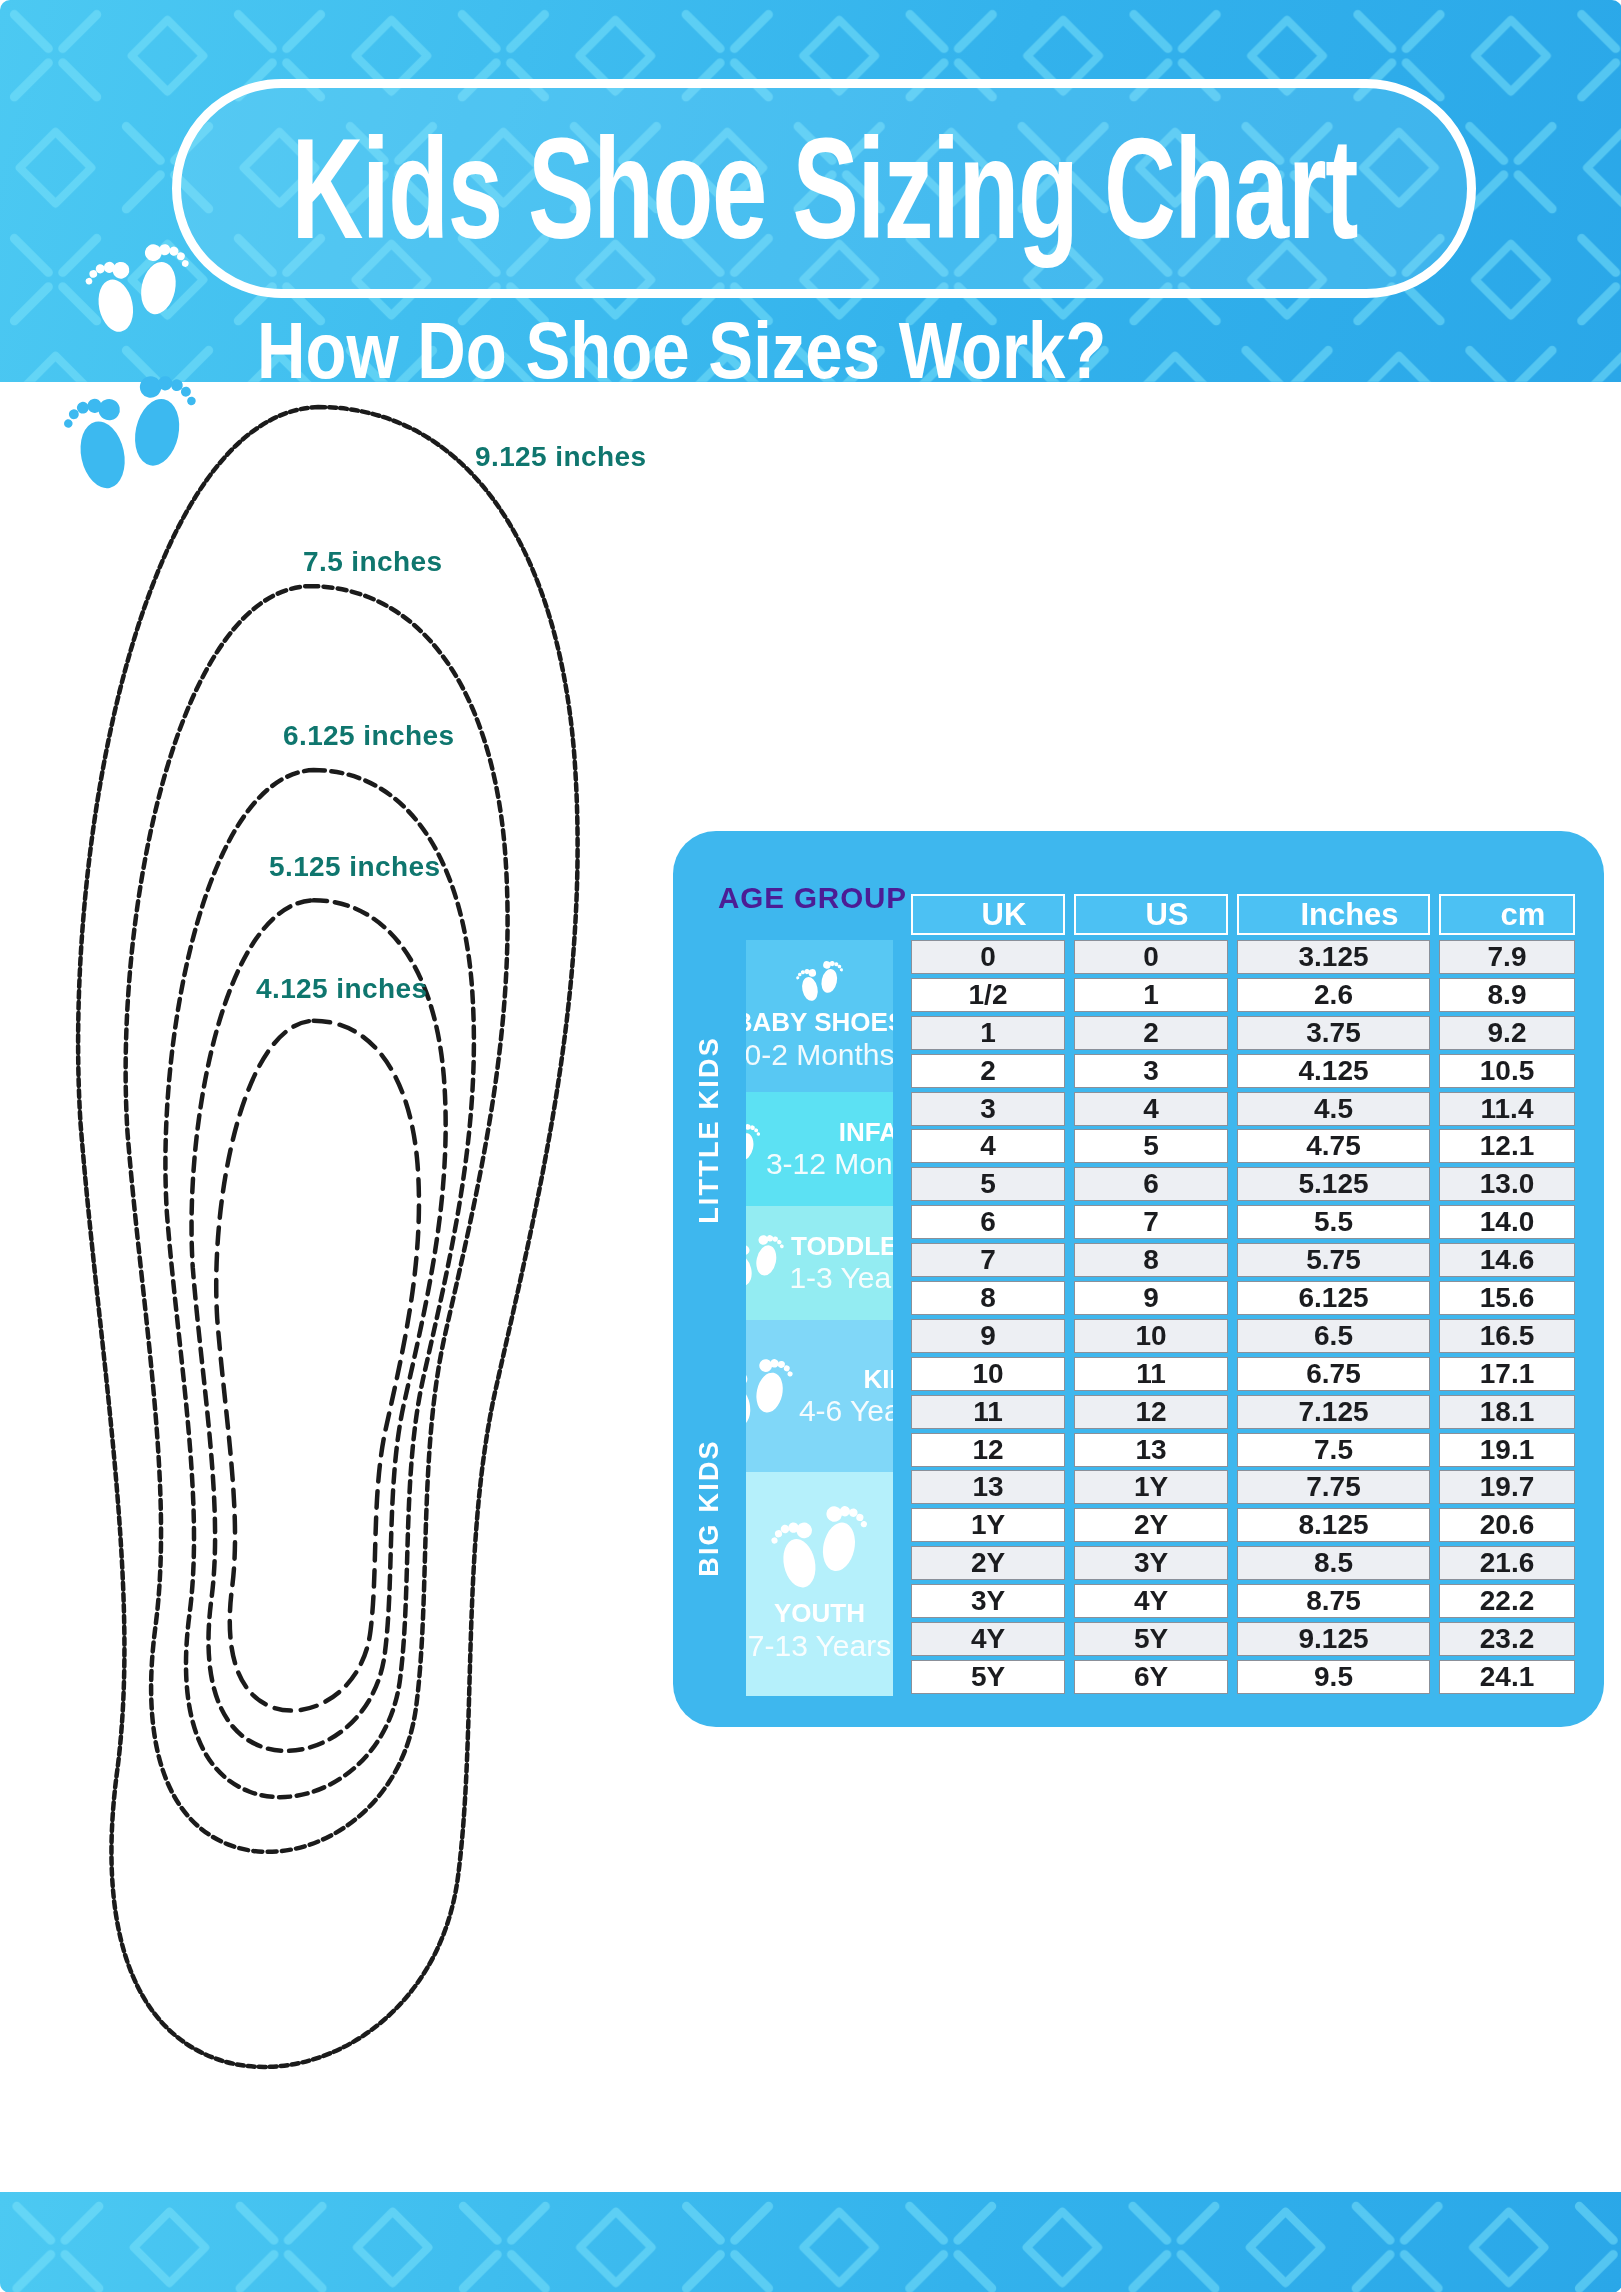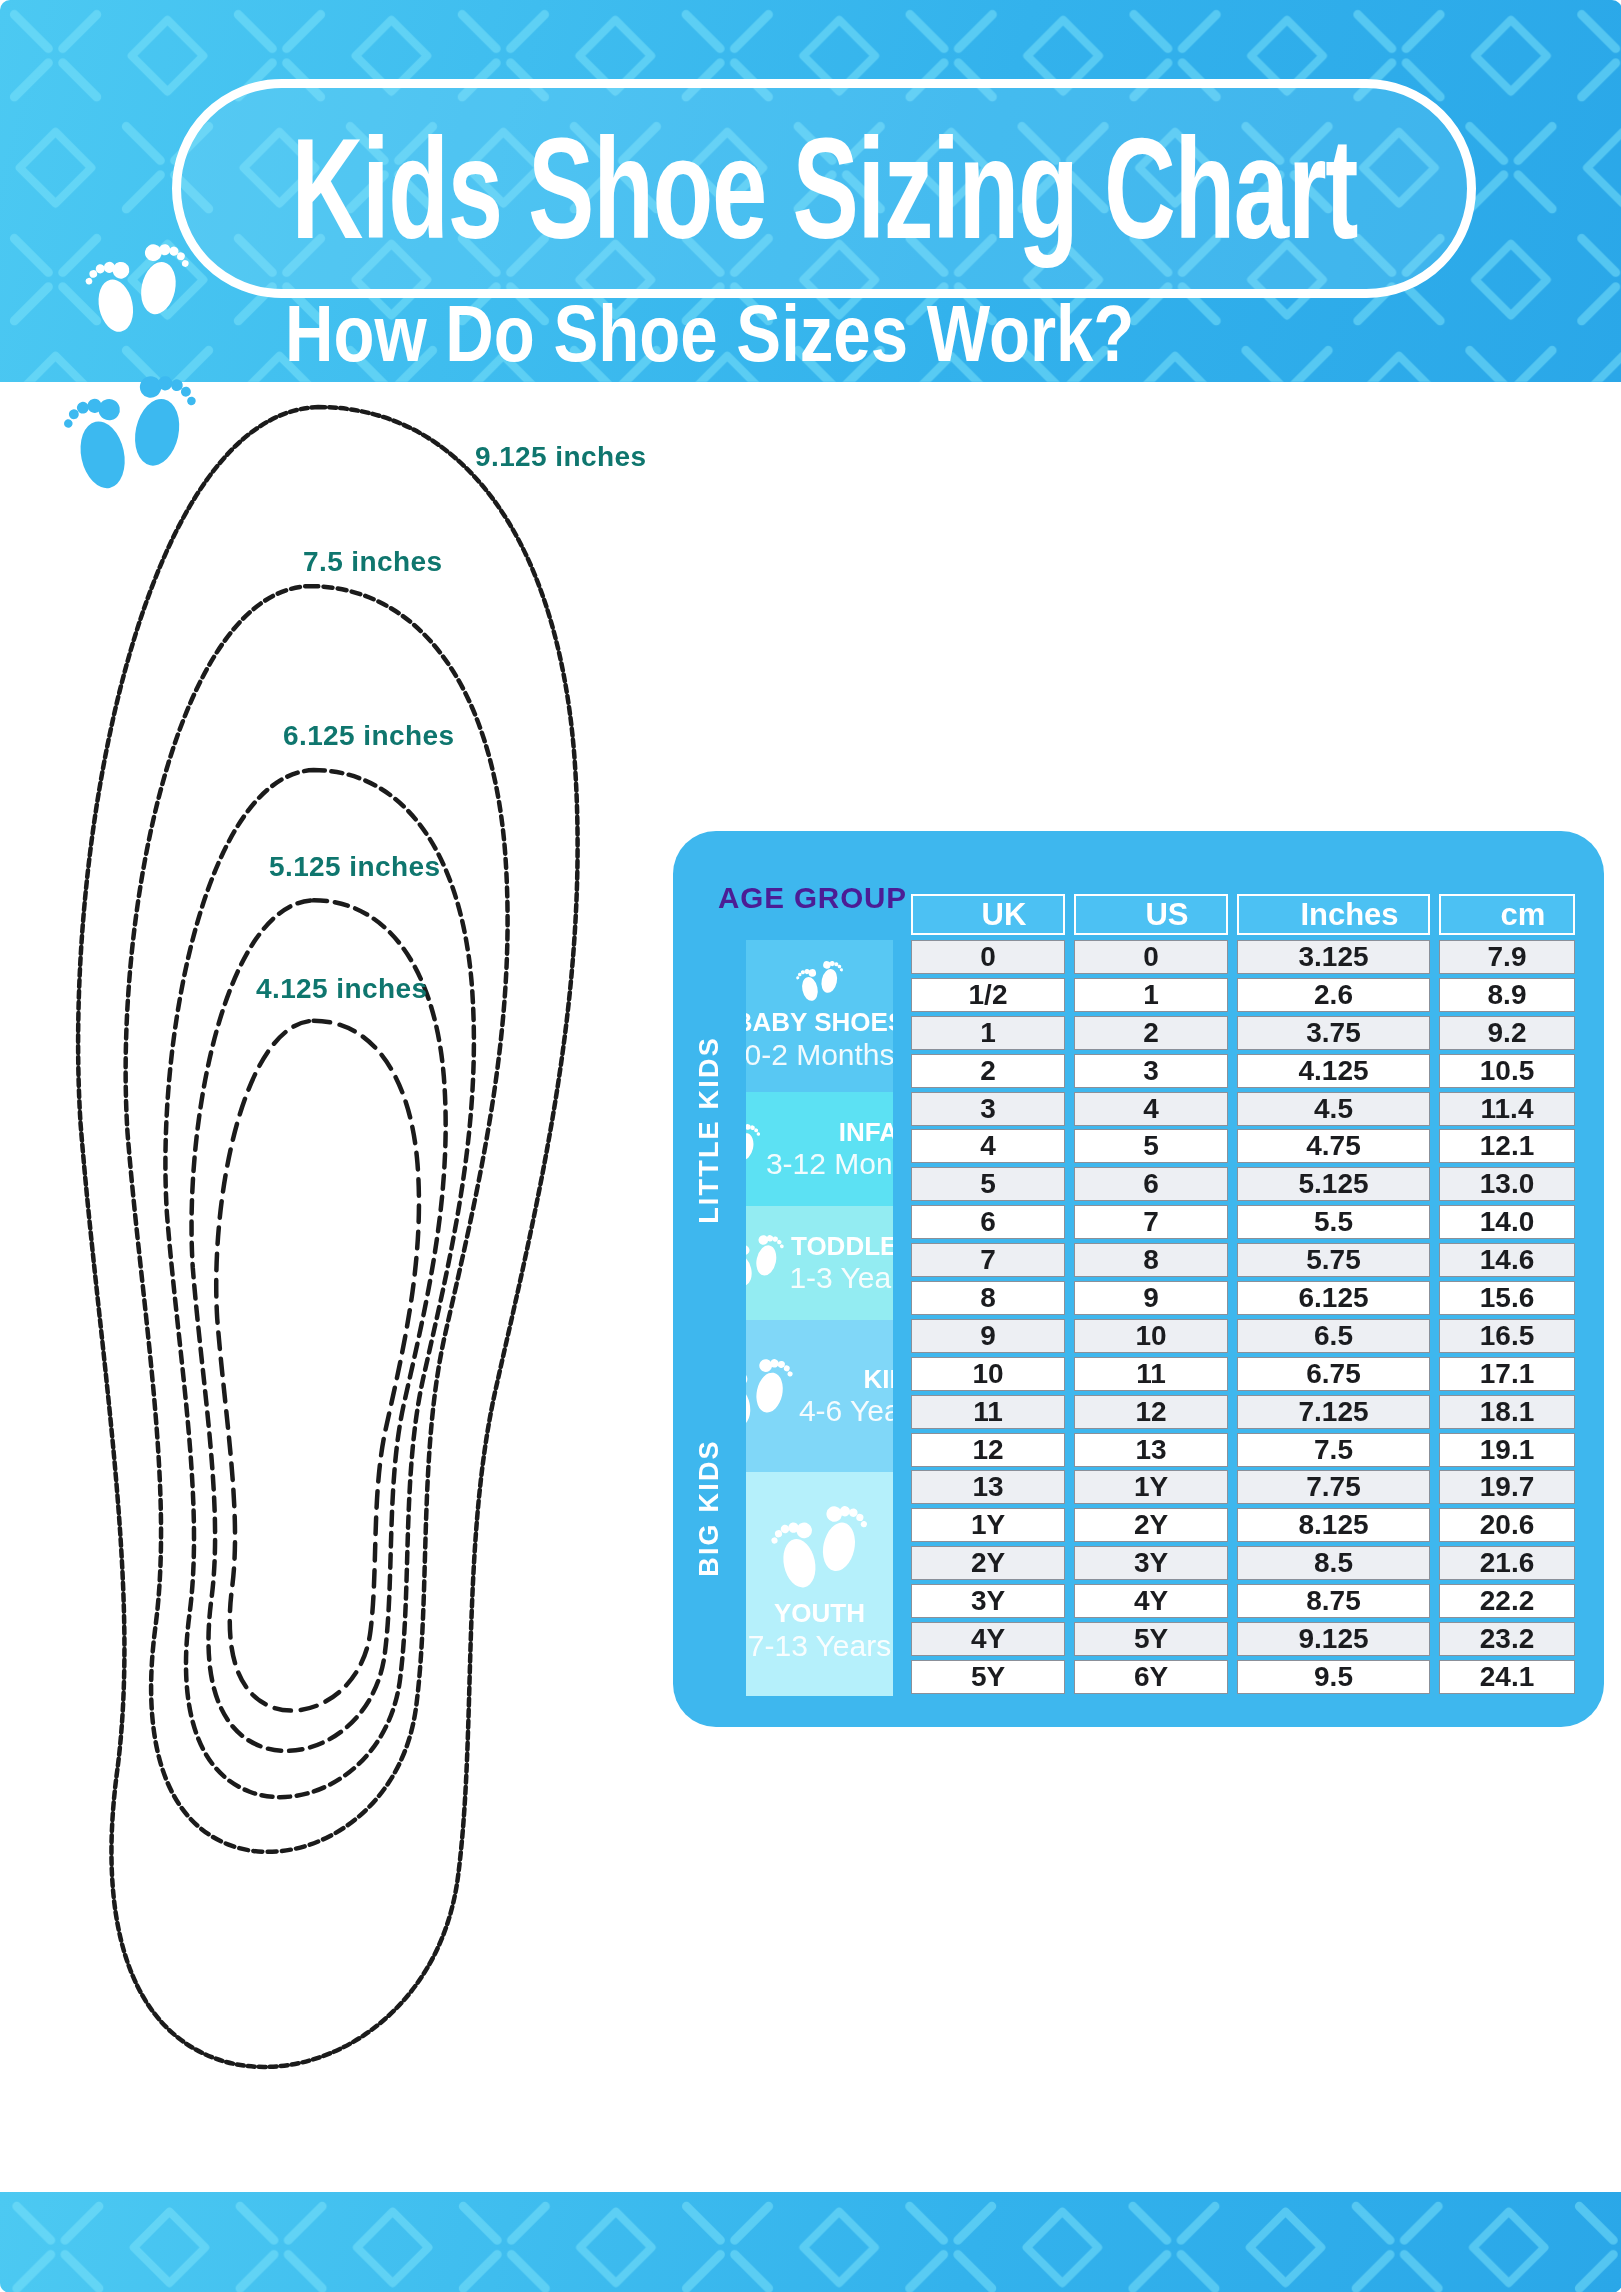--- a/index.html
+++ b/index.html
@@ -16,21 +16,21 @@
   .title-box{
     position:absolute;left:172px;top:79px;width:1304px;height:219px;
     border:9px solid #ffffff;border-radius:118px;box-sizing:border-box;
     background:rgba(150,225,255,0.18);
     display:flex;align-items:center;justify-content:center;
   }
   .title-text{
     color:#fff;font-weight:bold;font-size:142px;letter-spacing:-1.8px;white-space:nowrap;
     display:inline-block;transform:scaleX(0.70);transform-origin:center;
   }
-  .subtitle-wrap{position:absolute;left:0;top:288px;width:1364px;text-align:center;margin-left:28px;}
+  .subtitle-wrap{position:absolute;left:0;top:305px;width:1364px;text-align:center;}
   .subtitle-text{
     color:#fff;font-weight:bold;font-size:79px;white-space:nowrap;
     display:inline-block;transform:scaleX(0.85);transform-origin:center;
   }
   
   .feet-icon{display:block;}
   .feet-header{position:absolute;left:85px;top:244px;width:106px;height:97px;color:#ffffff;}
   .feet-blue{position:absolute;left:63px;top:376px;width:136px;height:124px;color:#3cb9f0;}
   
   #outline-layer{position:absolute;left:0;top:385px;width:690px;height:1720px;}

